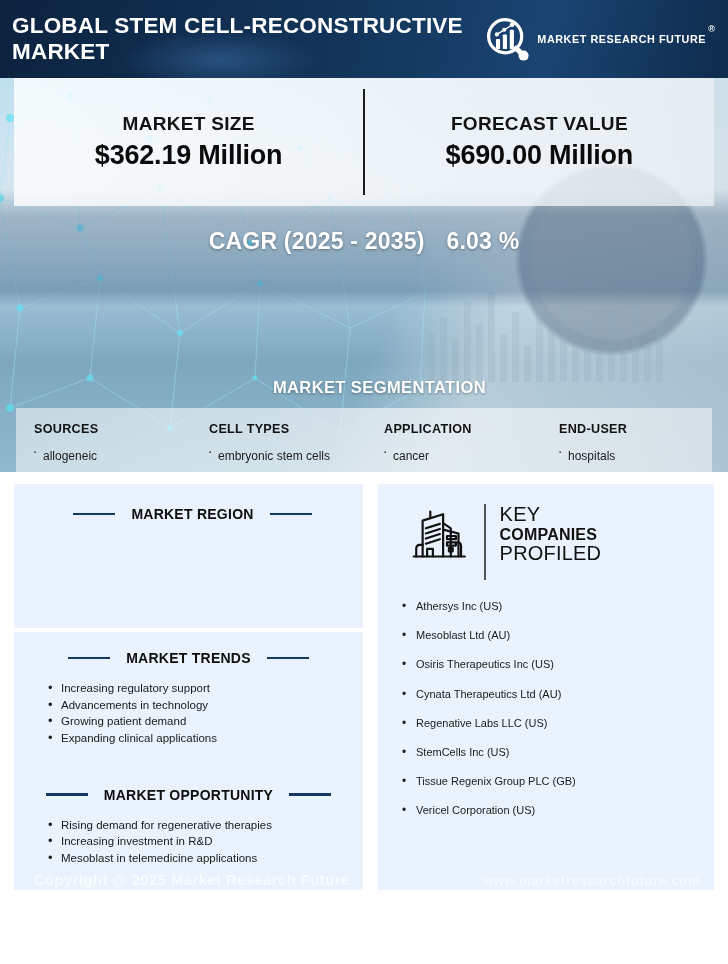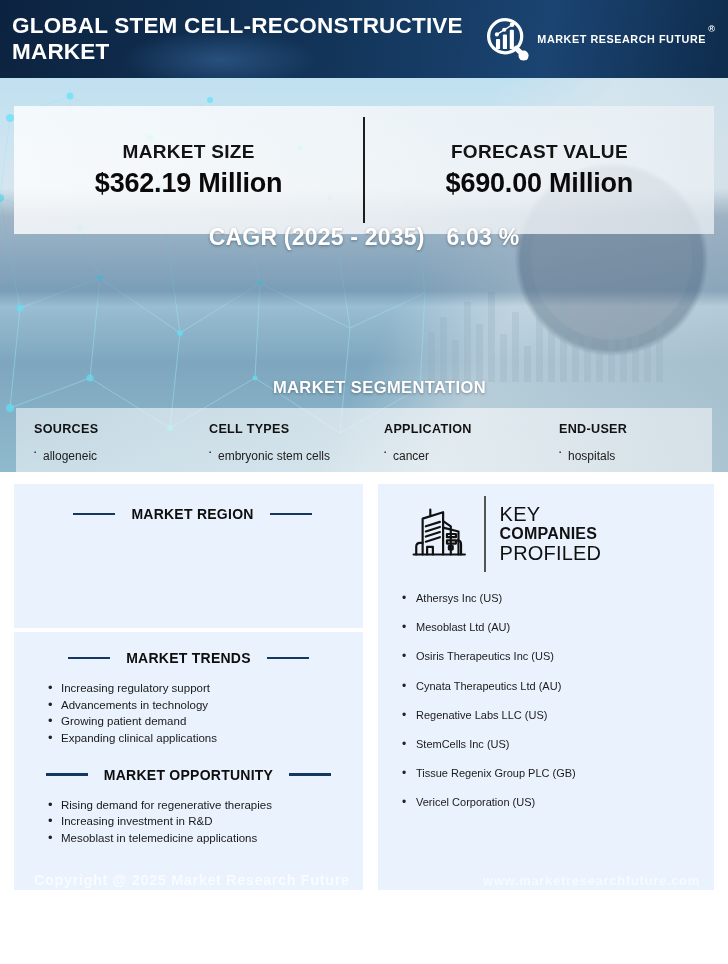--- a/index.html
+++ b/index.html
@@ -58,35 +58,35 @@
   }
   .hero-bars { position: absolute; right: 4px; bottom: 90px; width: 300px; height: 120px; opacity: .45; }
   .hero-net { position: absolute; left: 0; top: 0; width: 430px; height: 394px; opacity: .85; }
   .hero-grad-band {
     position: absolute; left: 0; top: 0; width: 728px; height: 394px;
     background: linear-gradient(180deg, rgba(20,60,100,0) 28%, rgba(30,70,110,.30) 35%, rgba(30,70,110,.30) 54%, rgba(20,60,100,0) 58%);
   }
 
   
   .stat-panel {
-    position: absolute; left: 14px; top: 28px; width: 700px; height: 128px;
+    position: absolute; left: 14px; top: 0; width: 700px; height: 128px;
     background: linear-gradient(95deg, rgba(255,255,255,.80), rgba(246,248,250,.84) 45%, rgba(235,240,244,.76));
     display: flex; align-items: center;
   }
   .stat-col { flex: 1; text-align: center; }
   .stat-label {
     font-size: 19px; font-weight: 700; color: #131313; letter-spacing: .3px;
     margin-bottom: 5px;
   }
   .stat-value { font-size: 27px; font-weight: 700; color: #0a0a0a; letter-spacing: -.2px; }
   .stat-div { width: 1.5px; height: 106px; background: #1c1c1c; }
 
   .cagr-band {
-    position: absolute; left: 0; top: 146px; width: 728px; height: 66px;
-    display: flex; align-items: flex-start; justify-content: center;
+    position: absolute; left: 0; top: 130px; width: 728px; height: 66px;
+    display: flex; align-items: center; justify-content: center;
   }
   .cagr-text {
     color: #ffffff; font-size: 23px; font-weight: 700; letter-spacing: .2px;
     text-shadow: 0 1px 3px rgba(0,0,0,.35);
   }
   .cagr-text .pct { margin-left: 22px; }
 
   .seg-title {
     position: absolute; left: 0; top: 300px; width: 728px; text-align: center;
     color: #ffffff; font-size: 16.5px; font-weight: 700; letter-spacing: .4px;
@@ -134,24 +134,24 @@
 
   .bullets { list-style: none; margin: 14px 0 0 34px; }
   .bullets li {
     font-size: 11.5px; color: #1a1a1a; line-height: 1.45;
     position: relative; padding-left: 13px;
   }
   .bullets li::before {
     content: "•"; position: absolute; left: 0; top: -1px; font-size: 13px; color: #222;
   }
 
-  .opp-block { margin-top: 20px; }
-
-  
-  .kc-head { display: flex; align-items: center; gap: 14px; padding: 12px 0 0 28px; }
+  .opp-block { margin-top: 40px; }
+
+  
+  .kc-head { display: flex; align-items: flex-start; gap: 14px; padding: 20px 0 0 28px; }
   .kc-icon { width: 64px; height: 64px; flex: 0 0 64px; }
   .kc-vline { width: 1.6px; height: 76px; background: #555; flex: 0 0 1.6px; }
   .kc-words { line-height: 1.08; }
   .kc-words div { font-size: 20px; color: #111; letter-spacing: .2px; }
   .kc-words .kc-bold { font-weight: 700; font-size: 16px; }
 
   .company-list { list-style: none; margin: 20px 0 0 24px; }
   .company-list li {
     font-size: 11px; color: #1b1b1b; line-height: 1.2; margin-bottom: 16px;
     position: relative; padding-left: 14px;

